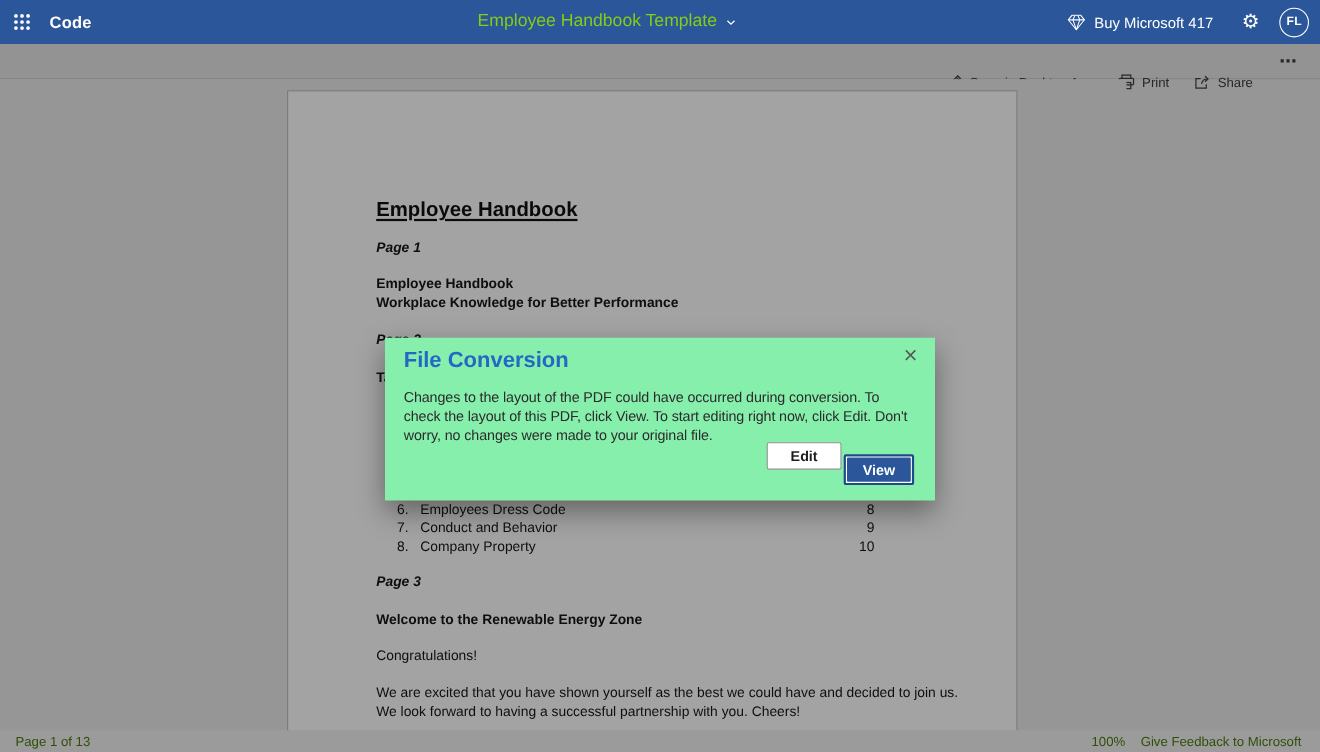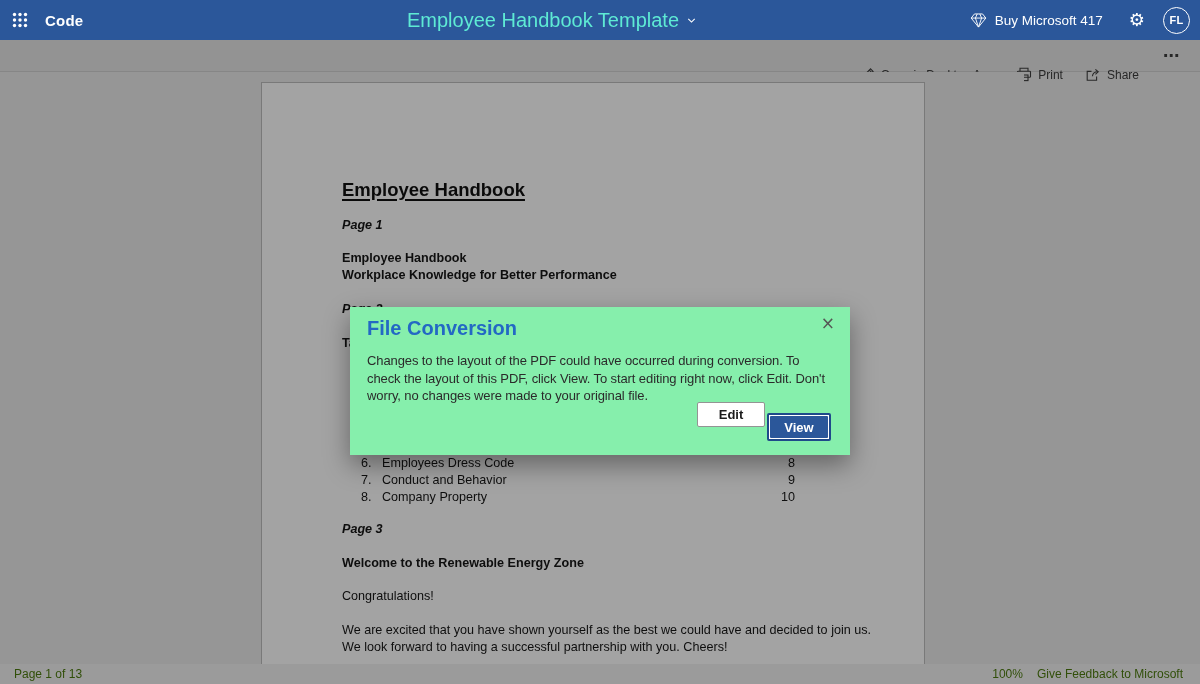--- a/index.html
+++ b/index.html
@@ -19,21 +19,21 @@
   }
   .topbar-left { display:flex; align-items:center; gap:17px; padding-left:12px; z-index:2; }
   .waffle { width:16px; height:16px; display:block; cursor:pointer; }
   .app-name { font-size:15px; font-weight:bold; letter-spacing:.2px; cursor:pointer; }
   .topbar-center {
     position:absolute; left:0; right:0; top:0; height:40px;
     display:flex; align-items:center; justify-content:center;
     transform:translateX(-48px); pointer-events:none;
   }
   .doc-title-wrap { display:flex; align-items:center; gap:7px; pointer-events:auto; cursor:pointer; }
-  .doc-title { font-size:20px; color:#5eead4; }
+  .doc-title { font-size:16px; color:#84cc16; }
   .topbar-right { margin-left:auto; display:flex; align-items:center; padding-right:10px; z-index:2; }
   .buy-link { display:flex; align-items:center; gap:8px; font-size:13.5px; cursor:pointer; }
   .gear { font-size:18px; line-height:18px; margin-left:26px; cursor:pointer; font-family:"DejaVu Sans",sans-serif; }
   .avatar {
     width:27px; height:27px; border-radius:50%; border:1.5px solid #fff;
     display:flex; align-items:center; justify-content:center;
     font-size:11px; font-weight:bold; letter-spacing:.3px; margin-left:18px; cursor:pointer;
   }
 
   

